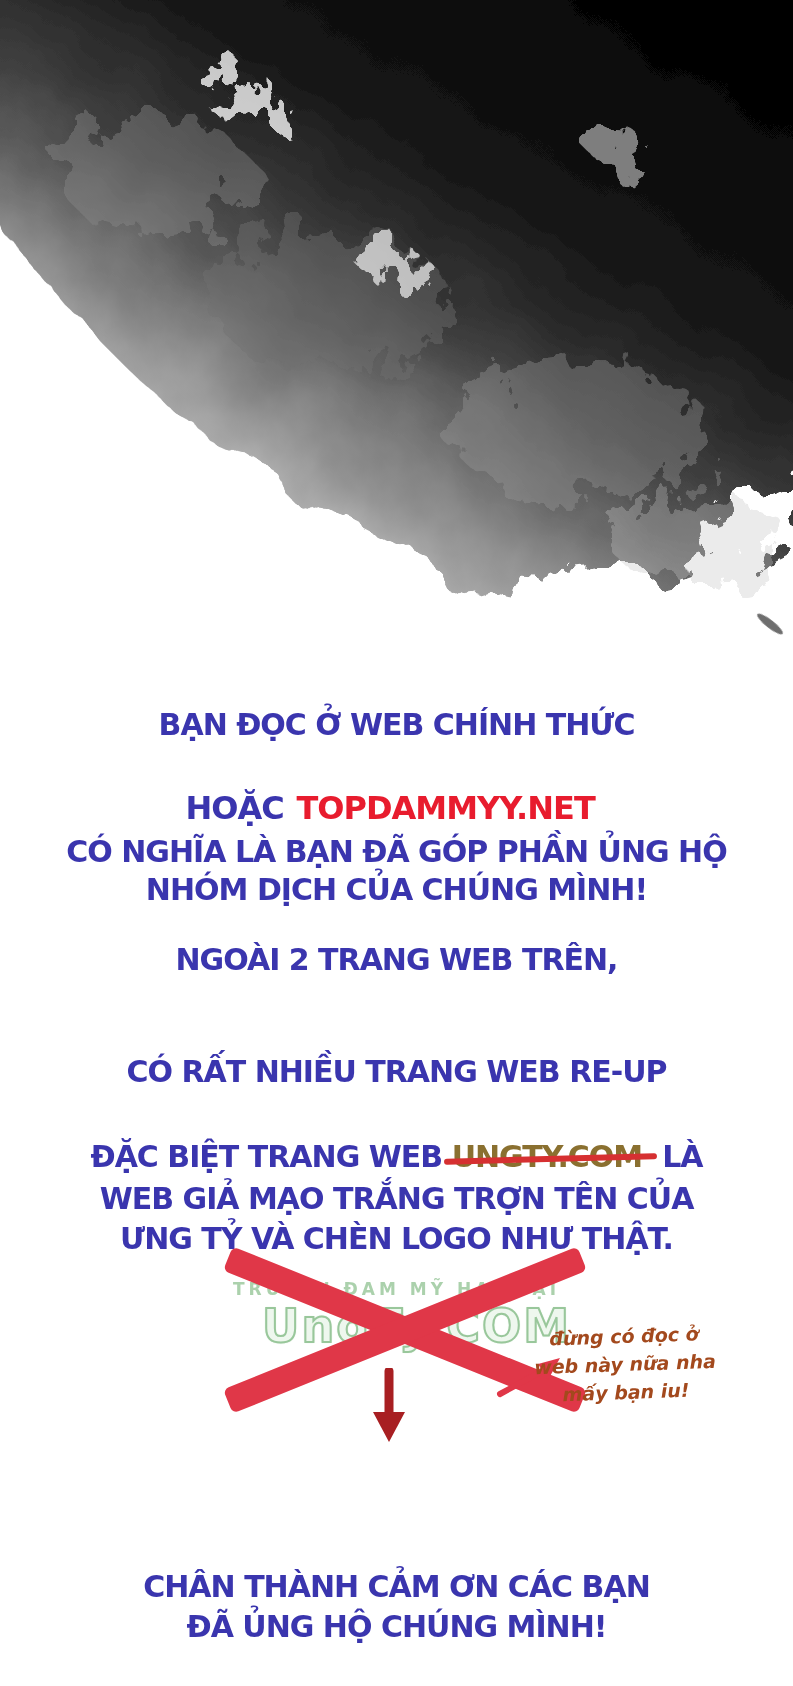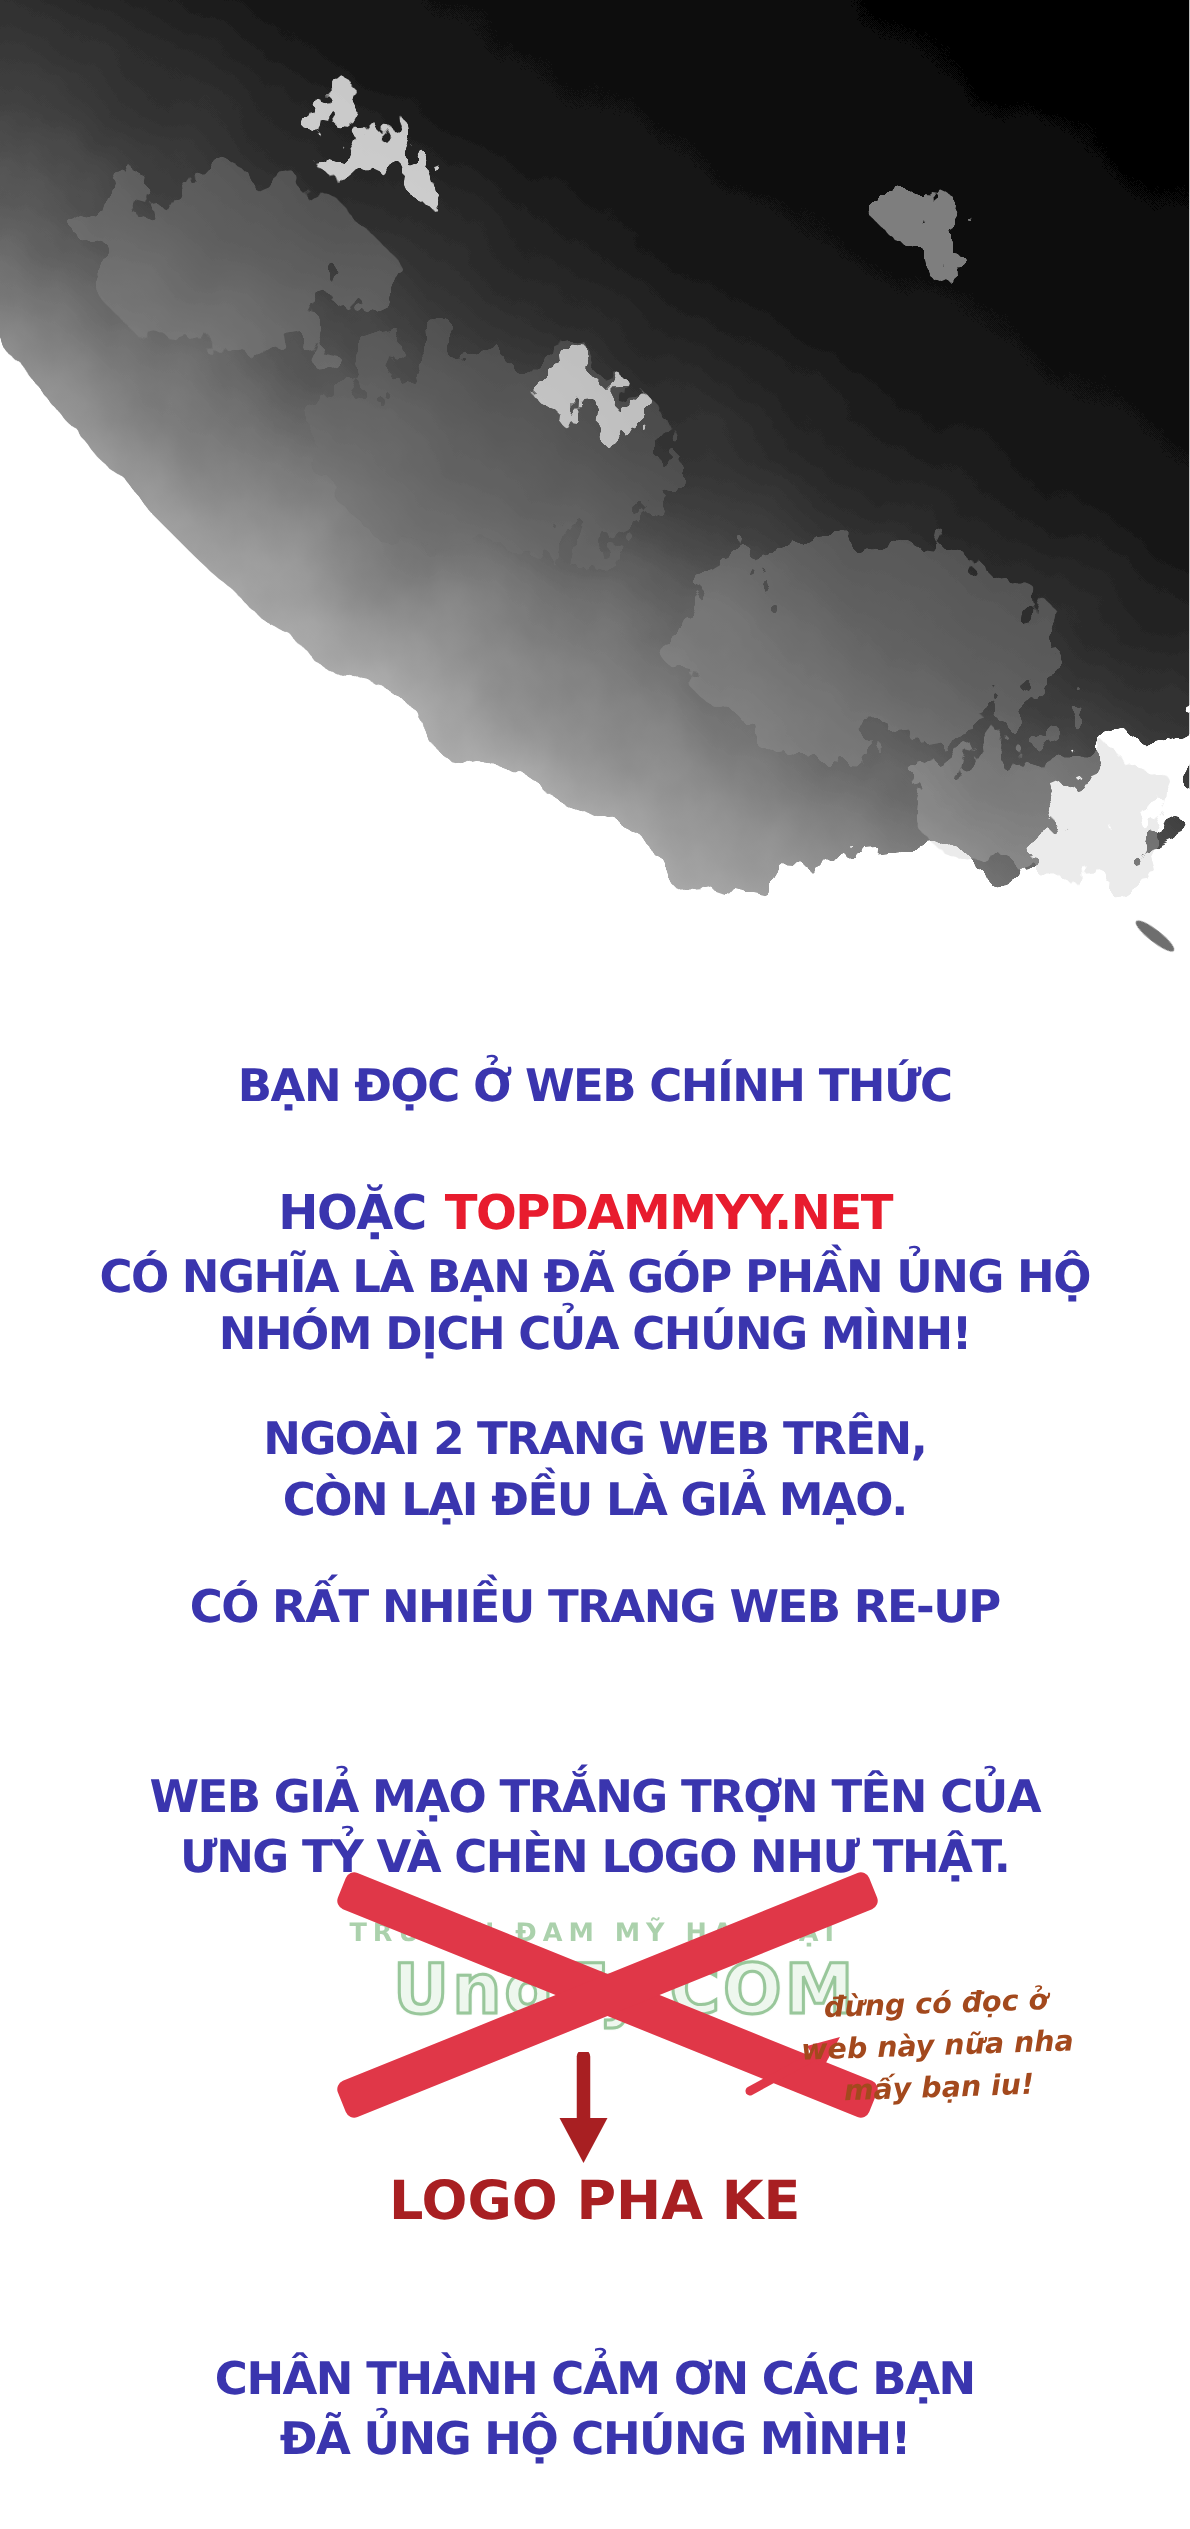--- a/index.html
+++ b/index.html
@@ -113,24 +113,28 @@
 
 
   <div class="tl s32" style="top:792px">
     <span class="blue">HOẶC</span><span class="red gap">TOPDAMMYY.NET</span>
   </div>
 
   <div class="tl s30 blue" style="top:837px">CÓ NGHĨA LÀ BẠN ĐÃ GÓP PHẦN ỦNG HỘ</div>
   <div class="tl s30 blue" style="top:875px">NHÓM DỊCH CỦA CHÚNG MÌNH!</div>
 
   <div class="tl s30 blue" style="top:945px">NGOÀI 2 TRANG WEB TRÊN,</div>
-  <div class="tl s30 blue" style="top:986px">CÒN LẠI ĐỀU LÀ GIẢ MẠO.</div>
 
   <div class="tl s30 blue" style="top:1057px">CÓ RẤT NHIỀU TRANG WEB RE-UP</div>
 
+  <div class="tl s30" style="top:1142px">
+    <span class="blue">ĐẶC BIỆT TRANG WEB</span>
+    <span class="fake-site">UNGTY.COM</span>
+    <span class="blue la-word">LÀ</span>
+  </div>
 
   <div class="tl s30 blue" style="top:1184px">WEB GIẢ MẠO TRẮNG TRỢN TÊN CỦA</div>
   <div class="tl s30 blue" style="top:1224px">ƯNG TỶ VÀ CHÈN LOGO NHƯ THẬT.</div>
 
   <div class="wm-tagline">TRUYỆN ĐAM MỸ HAY TẠI</div>
   <div class="wm-site">UngTy.COM</div>
 
   <div class="xbar a"></div>
   <div class="xbar b"></div>
 
@@ -143,18 +147,17 @@
     <div>đừng có đọc ở</div>
     <div>web này nữa nha</div>
     <div>mấy bạn iu!</div>
   </div>
 
   <svg class="down-arrow" width="42" height="78" viewBox="0 0 42 78" aria-hidden="true">
     <path d="M21 3 L21 48" stroke="#a81f22" stroke-width="9" stroke-linecap="round" fill="none"></path>
     <path d="M5 44 L37 44 L21 74 Z" fill="#a81f22"></path>
   </svg>
 
-  <div class="logo-caption">LOGO PHA KE</div>
 
   <div class="tl s30 blue" style="top:1572px">CHÂN THÀNH CẢM ƠN CÁC BẠN</div>
   <div class="tl s30 blue" style="top:1612px">ĐÃ ỦNG HỘ CHÚNG MÌNH!</div>
 
 </div>
 
 </body></html>

